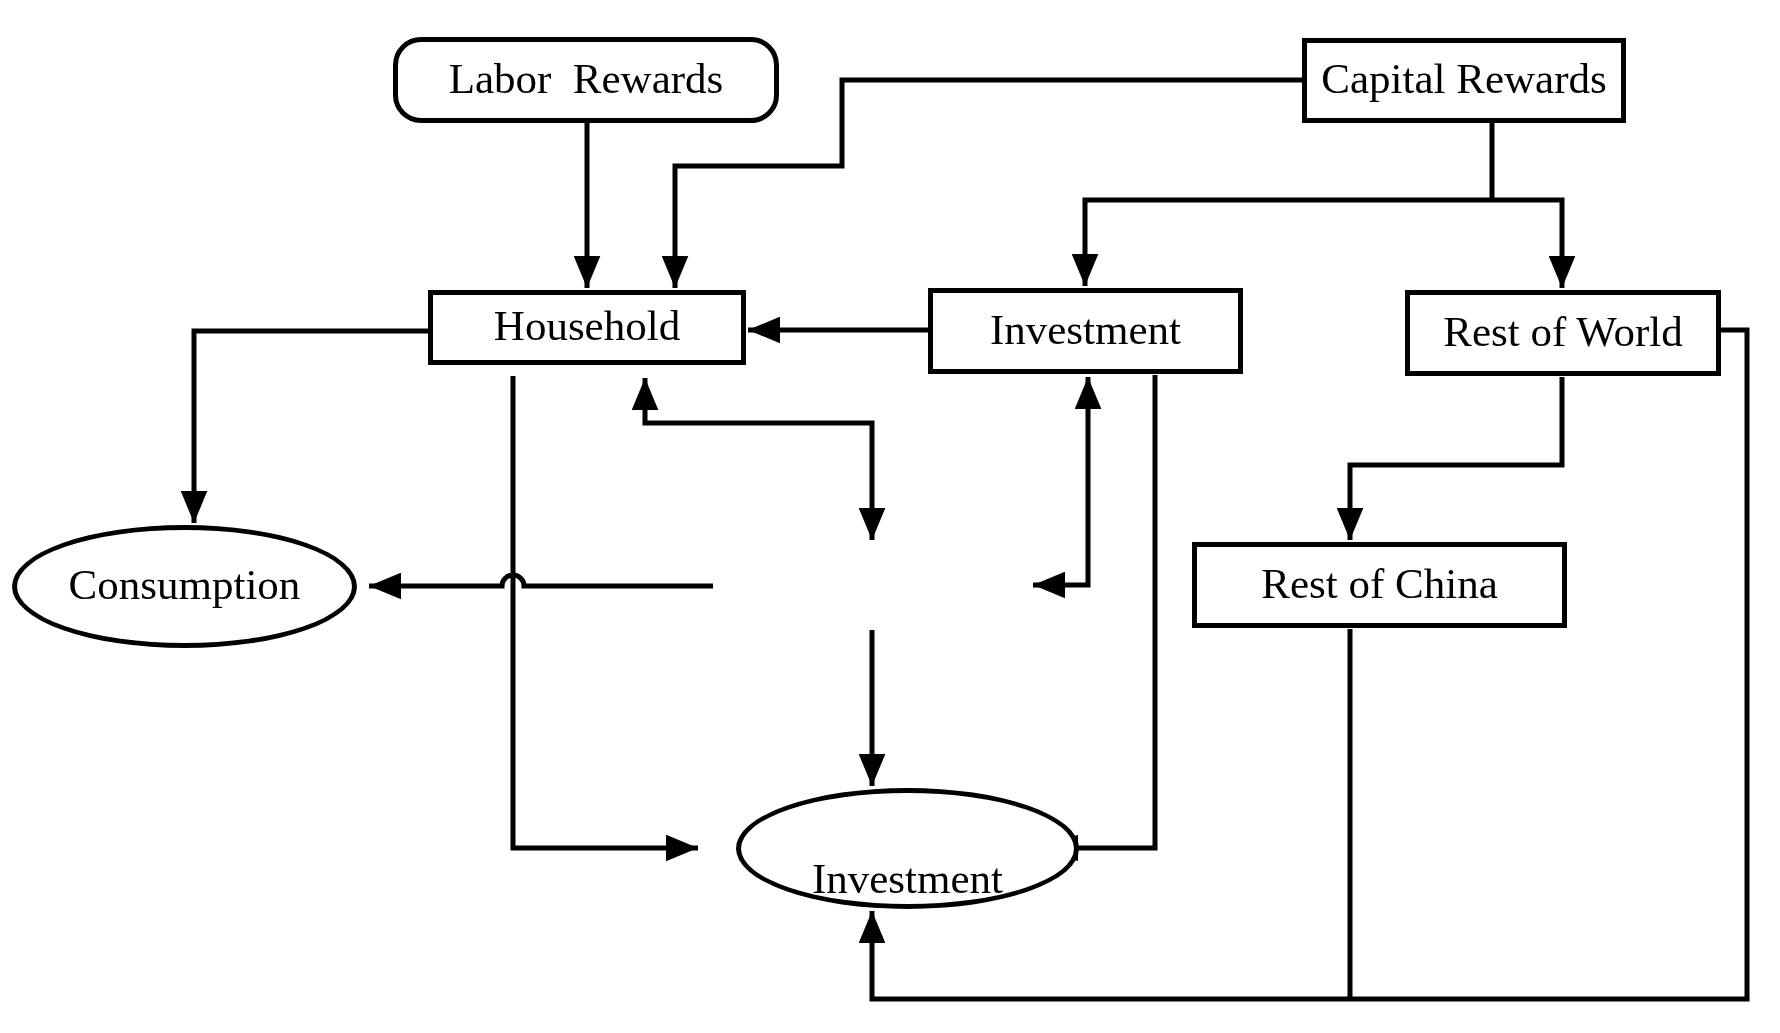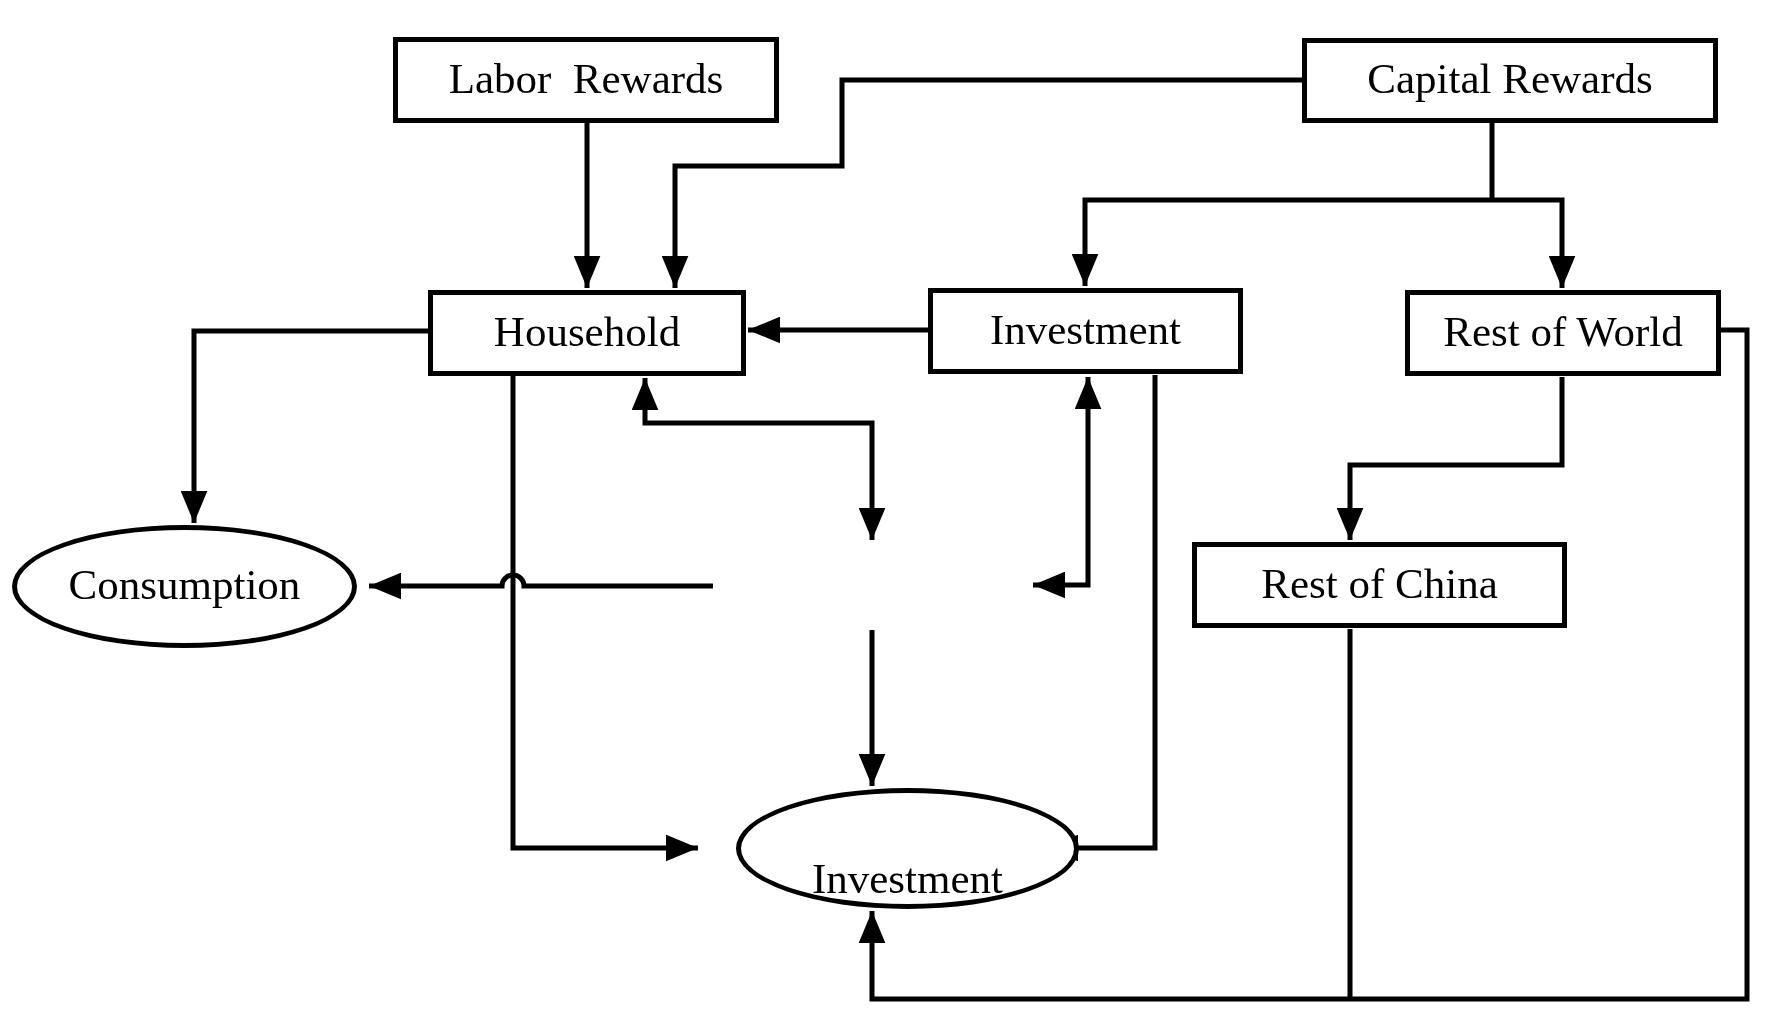--- a/index.html
+++ b/index.html
@@ -30,23 +30,23 @@
     font-size: 43px;
     color: #000000;
     white-space: pre;
     line-height: 1;
     padding-bottom: 4px;
   }
   .rect { border-radius: 0; }
   .ellipse { border-radius: 50%; }
 
   
-  #n-labor        { left: 393px;  top: 37px;  width: 386px; height: 86px; }
-  #n-capital      { left: 1302px; top: 38px;  width: 416px; height: 85px; }
-  #n-household    { left: 428px;  top: 290px; width: 318px; height: 86px; }
+  #n-labor        { left: 393px;  top: 37px;  width: 386px; height: 86px; border-radius: 28px; }
+  #n-capital      { left: 1302px; top: 38px;  width: 324px; height: 85px; }
+  #n-household    { left: 428px;  top: 290px; width: 318px; height: 75px; }
   #n-enterprises  { left: 928px;  top: 288px; width: 315px; height: 86px; }
   #n-restofworld  { left: 1405px; top: 290px; width: 316px; height: 86px; }
   #n-government   { left: 713px;  top: 542px; width: 318px; height: 87px; }
   #n-restofchina  { left: 1192px; top: 542px; width: 375px; height: 86px; }
 
   
   #n-consumption  { left: 12px;  top: 525px; width: 345px; height: 123px; }
   #n-investment   { left: 736px; top: 788px; width: 343px; height: 121px; align-items: flex-end; }
 </style>
 </head>

